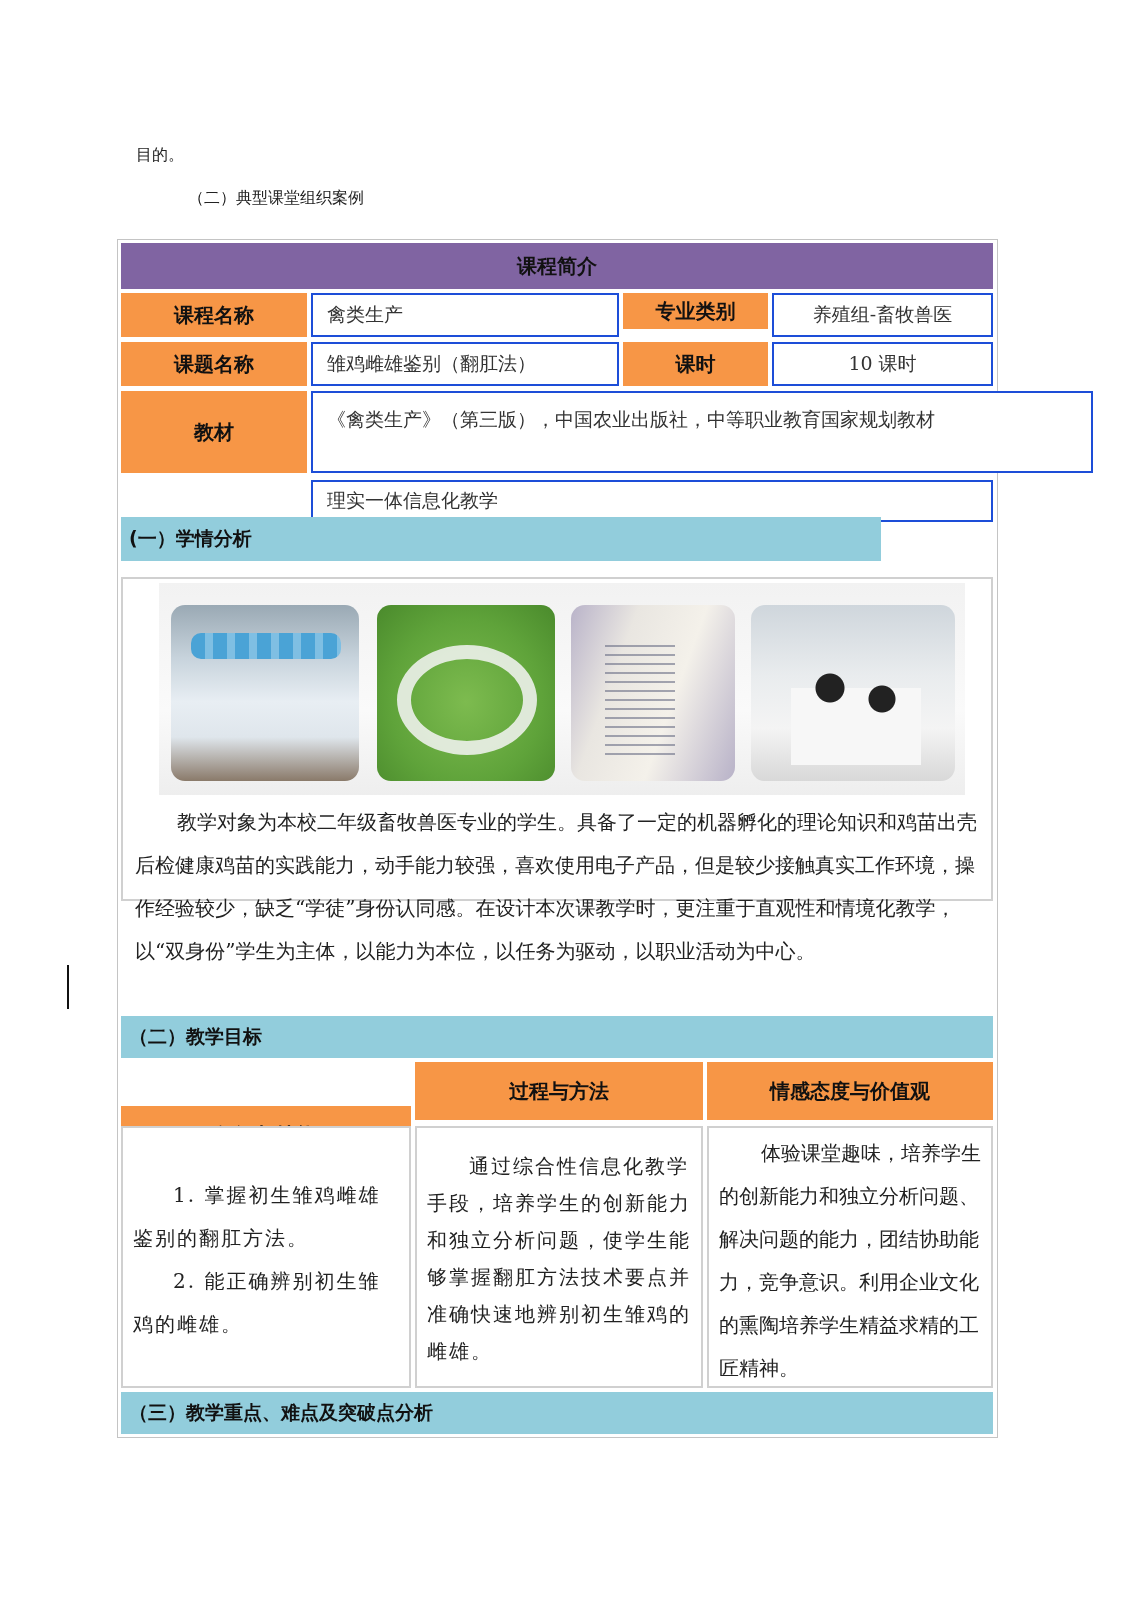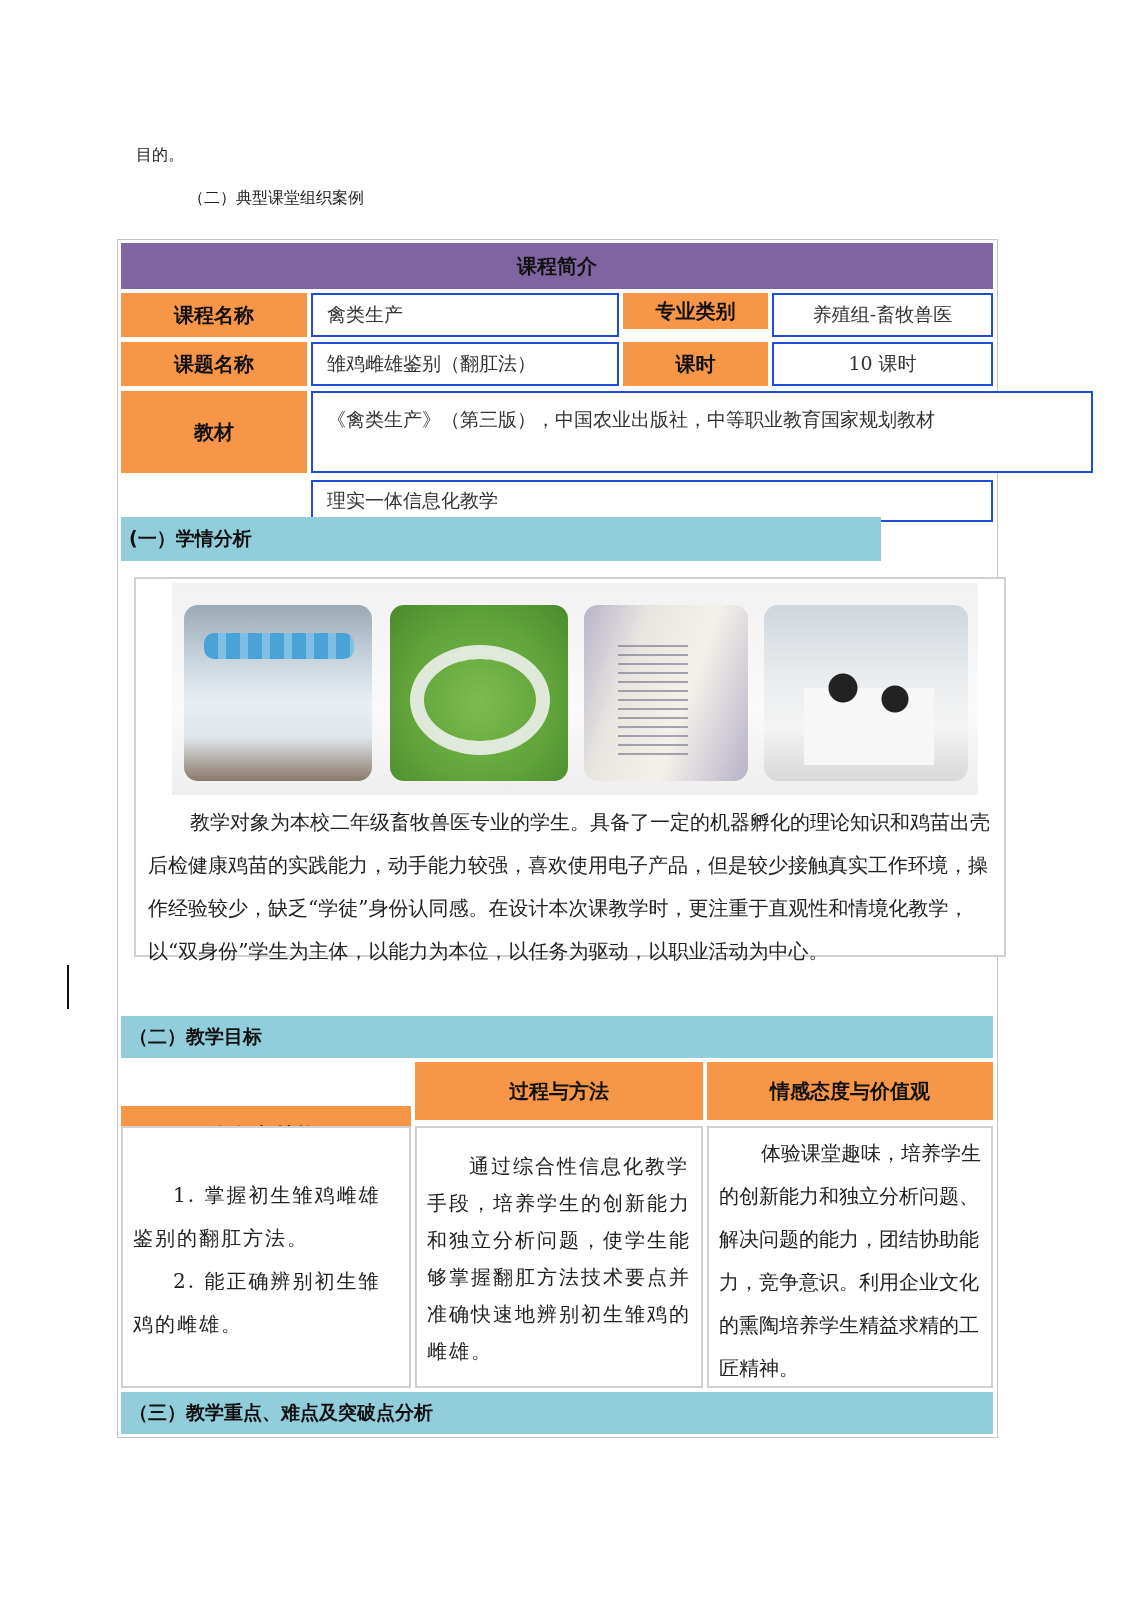--- a/index.html
+++ b/index.html
@@ -70,21 +70,21 @@
   <div class="cell val" style="left:193px;top:102px;width:308px;height:44px;">雏鸡雌雄鉴别（翻肛法）</div>
   <div class="cell lbl-orange" style="left:505px;top:102px;width:145px;height:44px;">课时</div>
   <div class="cell val center" style="left:654px;top:102px;width:221px;height:44px;">10 课时</div>
 
   <div class="cell lbl-orange" style="left:3px;top:151px;width:186px;height:82px;">教材</div>
   <div class="cell val" style="left:193px;top:151px;width:782px;height:82px;align-items:flex-start;padding-top:6px;line-height:40px;">《禽类生产》（第三版），中国农业出版社，中等职业教育国家规划教材</div>
 
   <div class="cell val" style="left:193px;top:240px;width:682px;height:42px;">理实一体信息化教学</div>
 
   <div class="cell sec-blue" style="left:3px;top:277px;width:760px;height:44px;">(一）学情分析</div>
-  <div class="cell textbox" style="left:3px;top:337px;width:872px;height:380px;margin-left:13px;">
+  <div class="cell textbox" style="left:3px;top:337px;width:872px;height:324px;">
     <div class="photo-strip">
       <div class="photo ph1"></div>
       <div class="photo ph2"></div>
       <div class="photo ph3"></div>
       <div class="photo ph4"></div>
     </div>
     <div class="body-text" style="left:12px;top:222px;width:850px;text-indent:42px;">教学对象为本校二年级畜牧兽医专业的学生。具备了一定的机器孵化的理论知识和鸡苗出壳后检健康鸡苗的实践能力，动手能力较强，喜欢使用电子产品，但是较少接触真实工作环境，操作经验较少，缺乏“学徒”身份认同感。在设计本次课教学时，更注重于直观性和情境化教学，以“双身份”学生为主体，以能力为本位，以任务为驱动，以职业活动为中心。</div>
   </div>
 
   <div class="cell sec-blue" style="left:3px;top:776px;width:872px;height:42px;">（二）教学目标</div>

